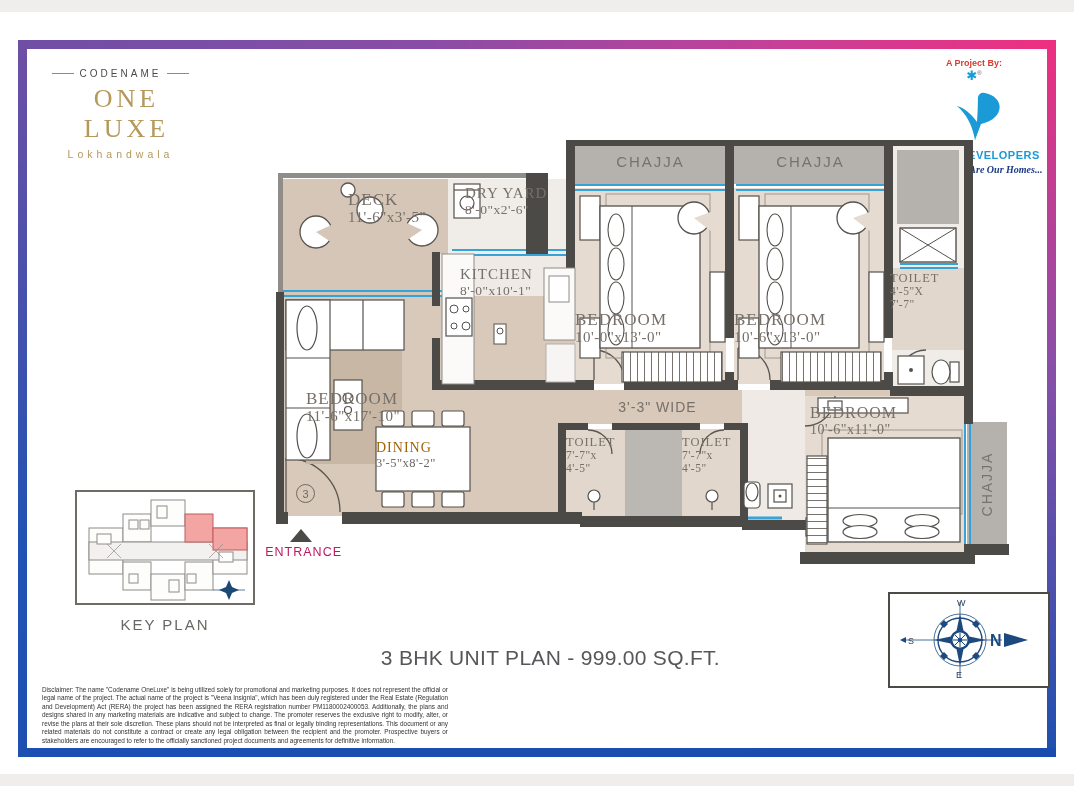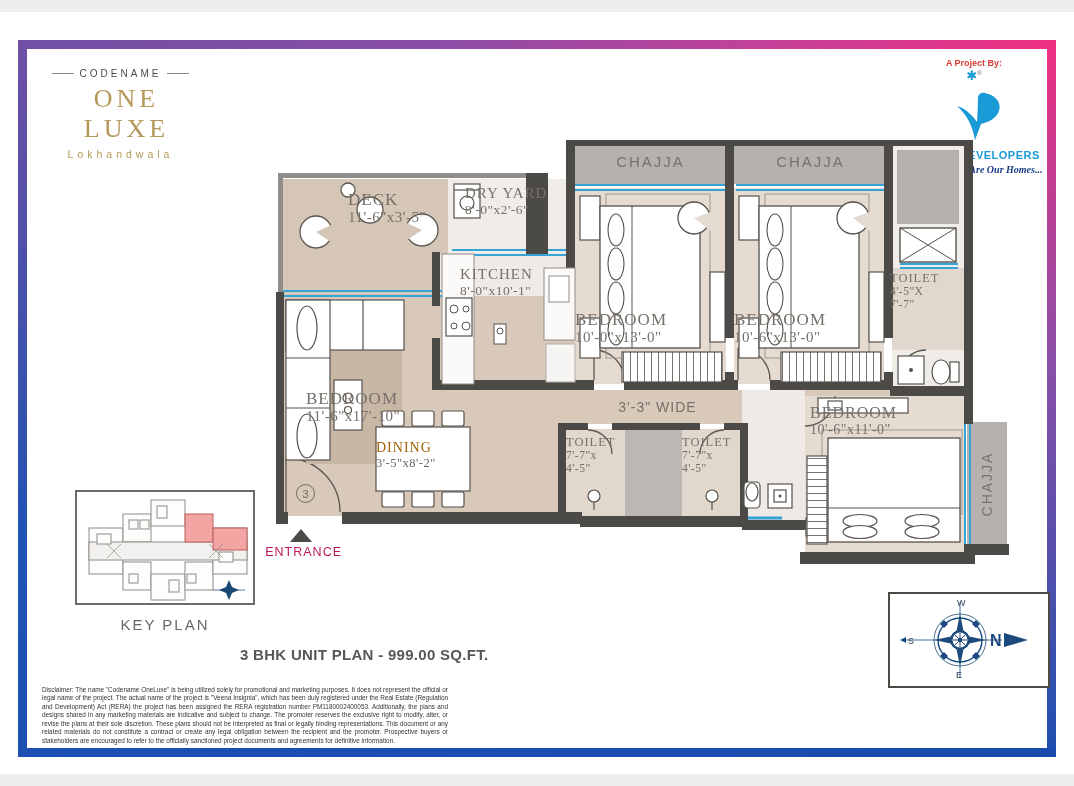--- a/index.html
+++ b/index.html
@@ -63,22 +63,22 @@
      border-left:11px solid transparent;border-right:11px solid transparent;border-bottom:13px solid #4c4a46;}
   .entrance-text{position:absolute;left:-8px;top:405px;width:80px;text-align:right;
      font-size:12.5px;letter-spacing:1px;color:#be185d;z-index:3;}
 
   
   .keyplan{position:absolute;left:75px;top:490px;width:180px;}
   .kp-box{width:176px;height:111px;border:2px solid #6f6c68;background:#fff;}
   .kp-label{margin-top:11px;text-align:center;font-size:15px;letter-spacing:2px;color:#6b6762;}
 
   
-  .title{position:absolute;left:240px;top:646px;width:480px;text-align:left;
-     font-size:15px;font-weight:bold;color:#56575a;letter-spacing:.3px;}
+  .title{position:absolute;left:240px;top:646px;width:480px;text-align:right;
+     font-size:21px;font-weight:normal;color:#56575a;letter-spacing:.3px;}
   .disclaimer{position:absolute;left:42px;top:686px;width:406px;font-size:6.4px;
      line-height:1.32;color:#333;text-align:justify;}
 
   
   .compass-box{position:absolute;left:888px;top:592px;width:158px;height:92px;
      border:2px solid #4e4b47;background:#fff;}
 </style>
 </head>
 <body>
 

